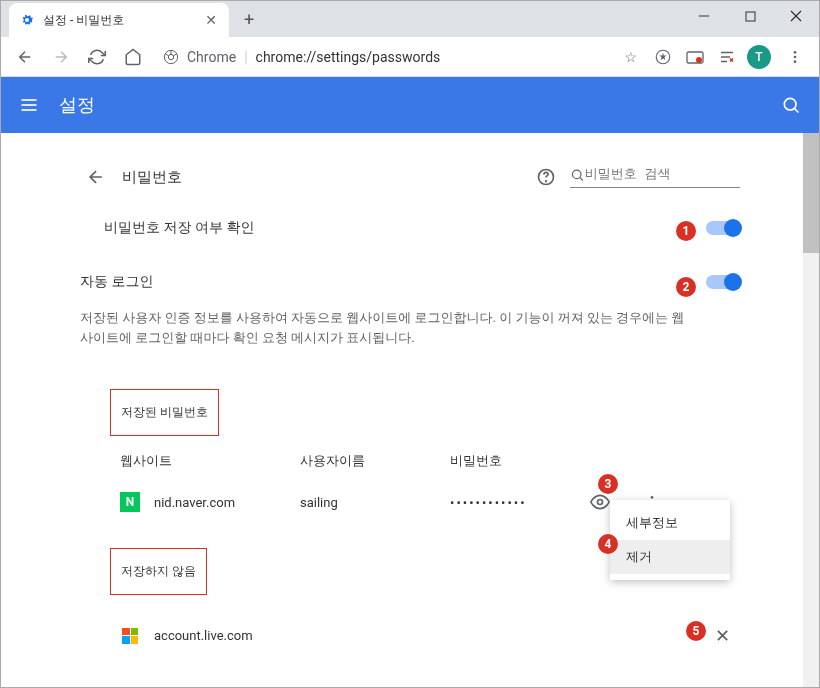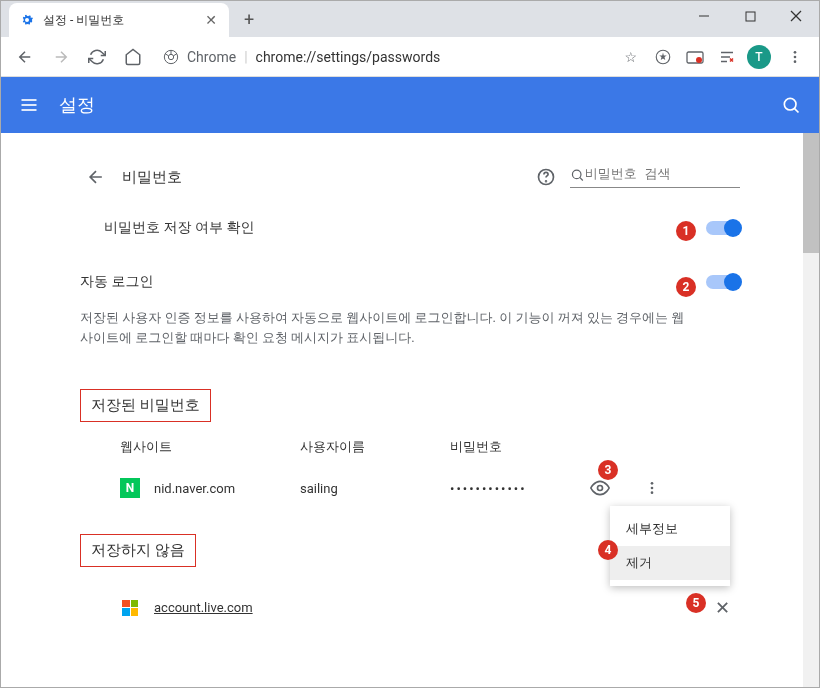--- a/index.html
+++ b/index.html
@@ -44,41 +44,41 @@
     .setting-row { padding: 18px 0; display: flex; align-items: flex-start; }
     .setting-text { flex: 1; }
     .setting-label { font-size: 14px; color: #333; }
     .setting-desc { font-size: 13px; color: #5f6368; margin-top: 17px; line-height: 1.5; }
     .toggle { position: relative; width: 34px; height: 14px; background: #a8c7fa; border-radius: 7px; margin-left: 16px; margin-top: 2px; }
     .toggle::after { content: ''; position: absolute; width: 18px; height: 18px; background: #1a73e8; border-radius: 50%; right: -2px; top: -2px; }
     
     .link-row { padding: 12px 0; font-size: 13px; color: #333; }
     .link-row a { color: #1a73e8; text-decoration: none; }
     
-    .section-heading { display: inline-block; border: 1px solid #d93025; padding: 6px 10px; font-size: 15px; color: #333; margin-top: 24px; }
+    .section-heading { display: inline-block; border: 1px solid #d93025; padding: 14px 10px; font-size: 12px; color: #333; margin-top: 24px; margin-left: 30px; }
     
     .table-head { display: flex; padding: 16px 0 10px 40px; font-size: 13px; color: #333; }
     .col-site { width: 180px; }
     .col-user { width: 150px; }
     .col-pass { width: 150px; }
     
     .pw-row { display: flex; align-items: center; padding: 12px 0 12px 40px; font-size: 13px; color: #333; position: relative; }
     .site-icon { width: 20px; height: 20px; margin-right: 14px; display: flex; align-items: center; justify-content: center; font-size: 12px; font-weight: bold; }
     .naver-icon { background: #03c75a; color: #fff; }
     .ms-icon { display: grid; grid-template-columns: 1fr 1fr; grid-template-rows: 1fr 1fr; gap: 1px; width: 16px; height: 16px; }
     .ms-icon span:nth-child(1){background:#f25022;} .ms-icon span:nth-child(2){background:#7fba00;}
     .ms-icon span:nth-child(3){background:#00a4ef;} .ms-icon span:nth-child(4){background:#ffb900;}
     .site-text { width: 146px; }
     .user-text { width: 150px; }
     .pass-dots { width: 140px; letter-spacing: 2px; }
     .eye-btn { width: 24px; color: #5f6368; }
     .more-btn { width: 24px; margin-left: 30px; color: #5f6368; }
     .x-btn { margin-left: auto; margin-right: 10px; color: #5f6368; font-size: 18px; }
     
-    .dropdown { position: absolute; right: 10px; top: 40px; width: 120px; background: #fff; box-shadow: 0 2px 8px rgba(0,0,0,0.25); z-index: 10; padding: 6px 0; }
+    .dropdown { position: absolute; right: 10px; top: 20px; width: 120px; background: #fff; box-shadow: 0 2px 8px rgba(0,0,0,0.25); z-index: 10; padding: 6px 0; }
     .dropdown-item { padding: 8px 16px; font-size: 13px; color: #333; }
     .dropdown-item.hover { background: #eee; }
     
     .badge { position: absolute; width: 20px; height: 20px; background: #d93025; color: #fff; border-radius: 50%; display: flex; align-items: center; justify-content: center; font-size: 12px; font-weight: bold; z-index: 20; }
     
     .scrollbar { position: absolute; right: 0; top: 132px; width: 16px; height: calc(100% - 132px); background: #f1f1f1; }
     .scroll-thumb { width: 100%; height: 120px; background: #c1c1c1; }
     
     svg { display: block; }
   </style>
@@ -282,21 +282,21 @@
 
     <div class="pw-row" style="margin-top:18px;">
       <div class="site-icon">
           <div class="ms-icon">
             <span></span>
             <span></span>
             <span></span>
             <span></span>
           </div>
         </div>
-      <div class="site-text" style="width:auto;text-decoration:underline;">account.live.com</div>
+      <div class="site-text" style="width:auto;">account.live.com</div>
       <div class="badge" style="right:34px;top:8px;">5</div>
       <div class="x-btn">✕</div>
     </div>
   </div>
 </div>
 
 <div class="scrollbar">
     <div class="scroll-thumb"></div>
   </div>
 

